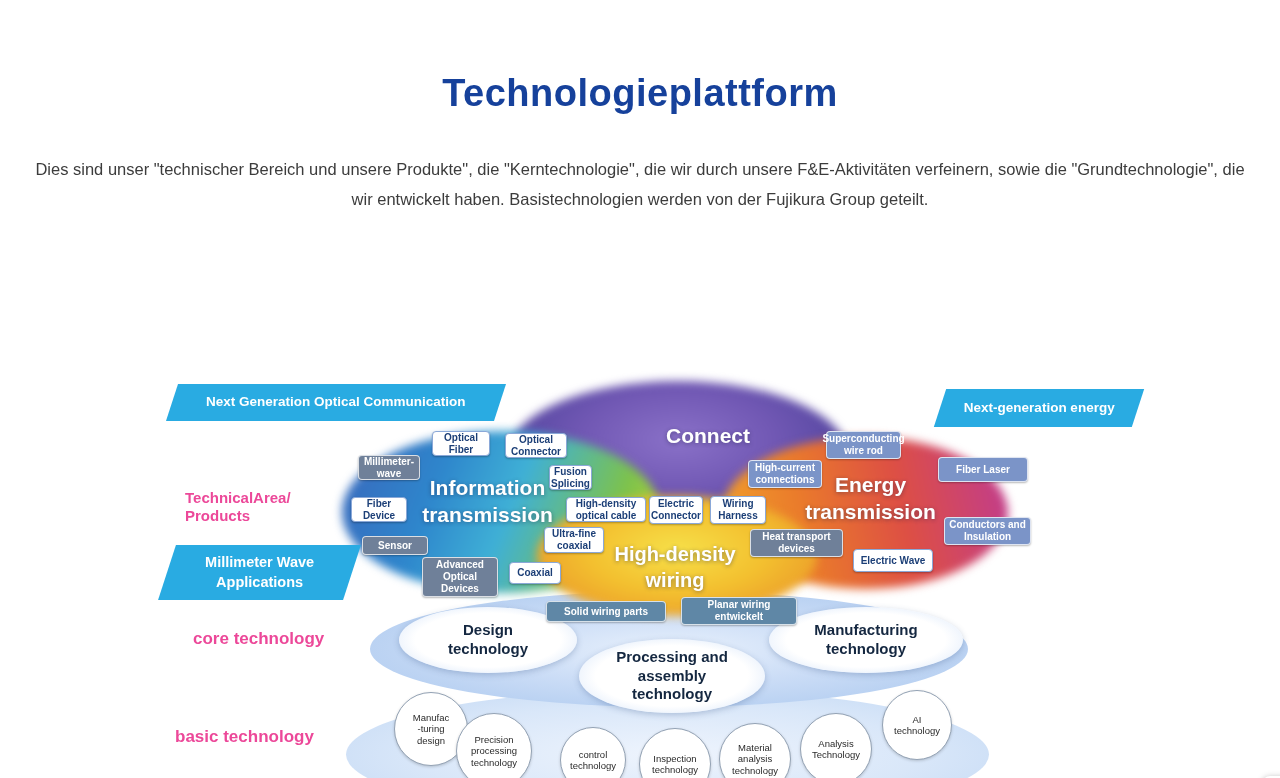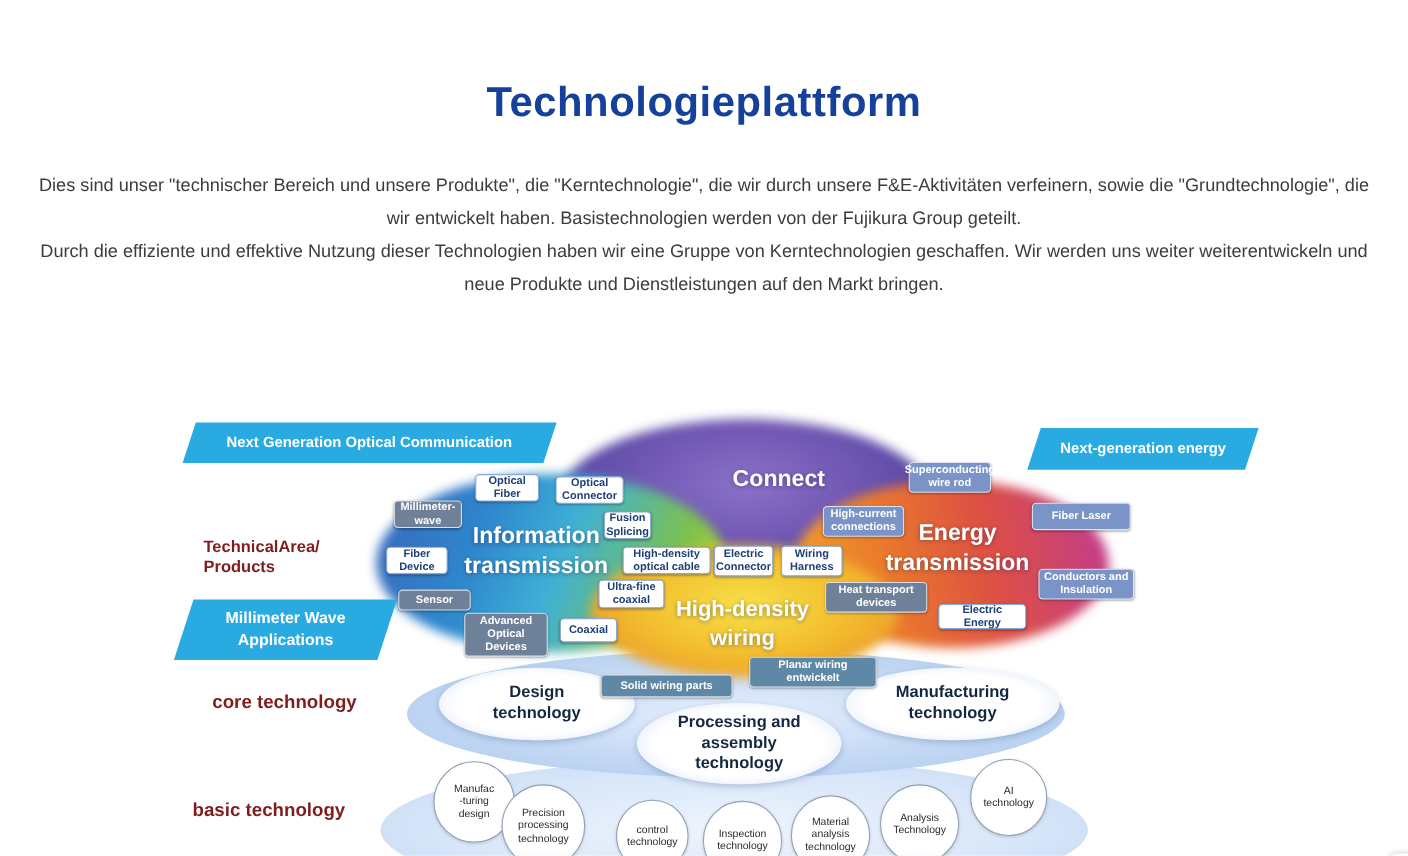--- a/index.html
+++ b/index.html
@@ -24,21 +24,21 @@
     display:flex; align-items:center; justify-content:center; z-index:8;
   }
   .ribbon > span {
     transform:skewX(18deg); color:#fff; font-weight:bold; font-size:13.5px;
     text-align:center; white-space:pre-line; line-height:1.4; padding:0 6px;
   }
   .ribbon-mmwave > span { font-size:14.5px; }
 
   
   .row-label {
-    position:absolute; color:#7f1d1d; font-weight:bold; white-space:pre-line;
+    position:absolute; color:#ec4899; font-weight:bold; white-space:pre-line;
     line-height:1.2; z-index:8;
   }
   .row-label-technical { font-size:15px; }
   .row-label-core, .row-label-basic { font-size:17px; }
 
   
   .blob { position:absolute; border-radius:50%; filter:blur(5px); }
   .blob-connect {
     left:508px; top:333px; width:340px; height:148px; z-index:1;
     background:radial-gradient(ellipse at 50% 40%, #8a71c8 0%, #7158b4 40%, #53459f 75%, #46408f 100%);
@@ -120,21 +120,20 @@
     box-shadow:0 1px 6px rgba(0,0,0,.28); z-index:10;
   }
 </style>
 </head>
 <body>
 
 <div class="page">
 
   <h1 class="page-title">Technologieplattform</h1>
   <p class="intro intro-1">Dies sind unser "technischer Bereich und unsere Produkte", die "Kerntechnologie", die wir durch unsere F&amp;E-Aktivitäten verfeinern, sowie die "Grundtechnologie", die wir entwickelt haben. Basistechnologien werden von der Fujikura Group geteilt.</p>
-  <p class="intro intro-2">Durch die effiziente und effektive Nutzung dieser Technologien haben wir eine Gruppe von Kerntechnologien geschaffen. Wir werden uns weiter weiterentwickeln und neue Produkte und Dienstleistungen auf den Markt bringen.</p>
 
   <div class="diagram">
 
     <div class="ribbon" style="left:172px;top:336px;width:328px;height:37px">
       <span>Next Generation Optical Communication</span>
     </div>
     <div class="ribbon" style="left:940px;top:341px;width:198px;height:38px">
       <span>Next-generation energy</span>
     </div>
     <div class="ribbon ribbon-mmwave" style="left:167px;top:497px;width:185px;height:55px">
@@ -176,31 +175,31 @@
 Connector</div>
     <div class="chip chip-outline" style="left:710px;top:448px;width:56px;height:28px">Wiring
 Harness</div>
     <div class="chip chip-slate" style="left:362px;top:488px;width:66px;height:19px">Sensor</div>
     <div class="chip chip-outline" style="left:544px;top:479px;width:60px;height:26px">Ultra-fine
 coaxial</div>
     <div class="chip chip-slate" style="left:422px;top:509px;width:76px;height:40px">Advanced
 Optical
 Devices</div>
     <div class="chip chip-outline" style="left:509px;top:514px;width:52px;height:22px">Coaxial</div>
-    <div class="chip chip-blue" style="left:826px;top:372px;width:75px;height:28px">Superconducting
+    <div class="chip chip-blue" style="left:826px;top:383px;width:75px;height:28px">Superconducting
 wire rod</div>
     <div class="chip chip-blue" style="left:748px;top:412px;width:74px;height:28px">High-current
 connections</div>
     <div class="chip chip-blue" style="left:938px;top:409px;width:90px;height:25px">Fiber Laser</div>
     <div class="chip chip-blue" style="left:944px;top:469px;width:87px;height:28px">Conductors and
 Insulation</div>
     <div class="chip chip-slate" style="left:750px;top:481px;width:93px;height:28px">Heat transport
 devices</div>
-    <div class="chip chip-outline" style="left:853px;top:501px;width:80px;height:23px">Electric Energy</div>
-    <div class="chip chip-teal" style="left:546px;top:565px;width:120px;height:21px">Solid wiring parts</div>
+    <div class="chip chip-outline" style="left:853px;top:501px;width:80px;height:23px">Electric Wave</div>
+    <div class="chip chip-teal" style="left:546px;top:553px;width:120px;height:21px">Solid wiring parts</div>
     <div class="chip chip-teal" style="left:681px;top:549px;width:116px;height:28px">Planar wiring
 entwickelt</div>
 
     <div class="core-band"></div>
     <div class="core-ellipse core-design">Design
 technology</div>
     <div class="core-ellipse core-manufacturing">Manufacturing
 technology</div>
     <div class="core-ellipse core-processing">Processing and
 assembly

